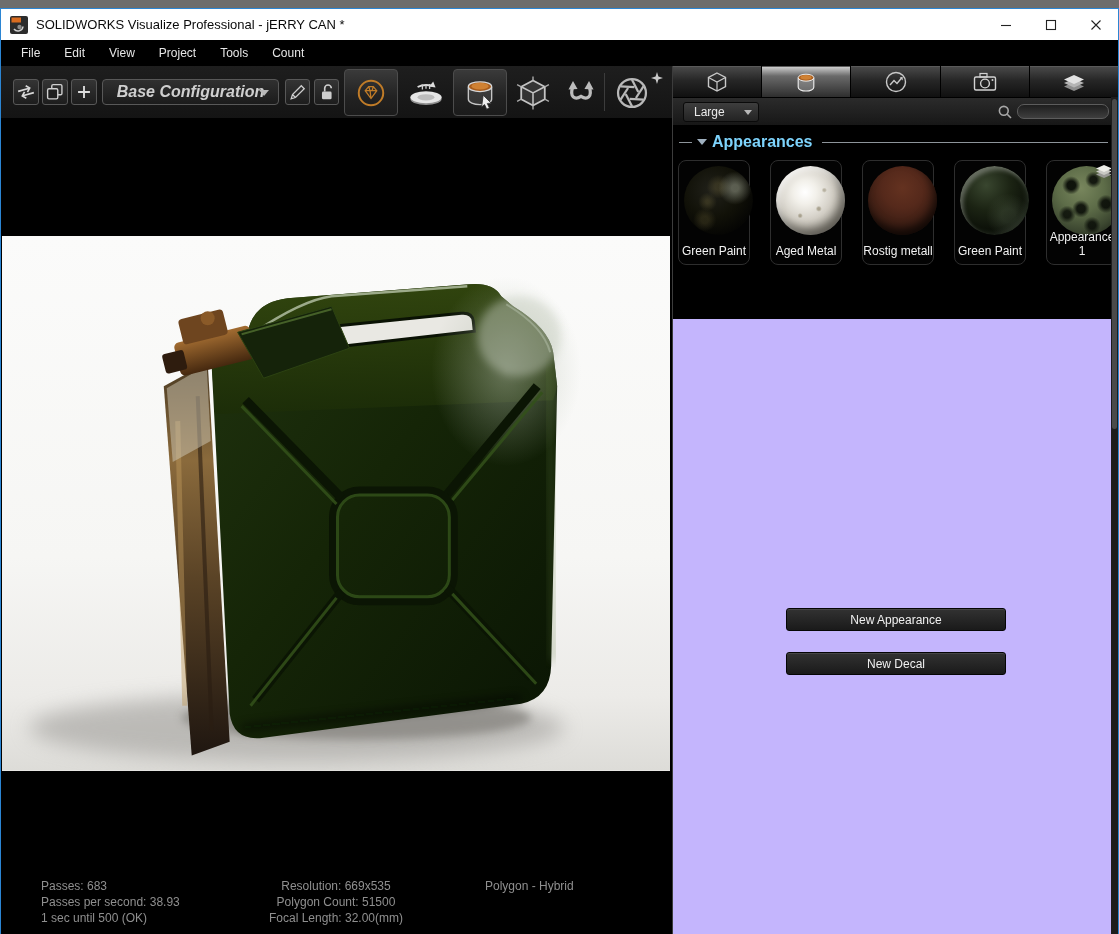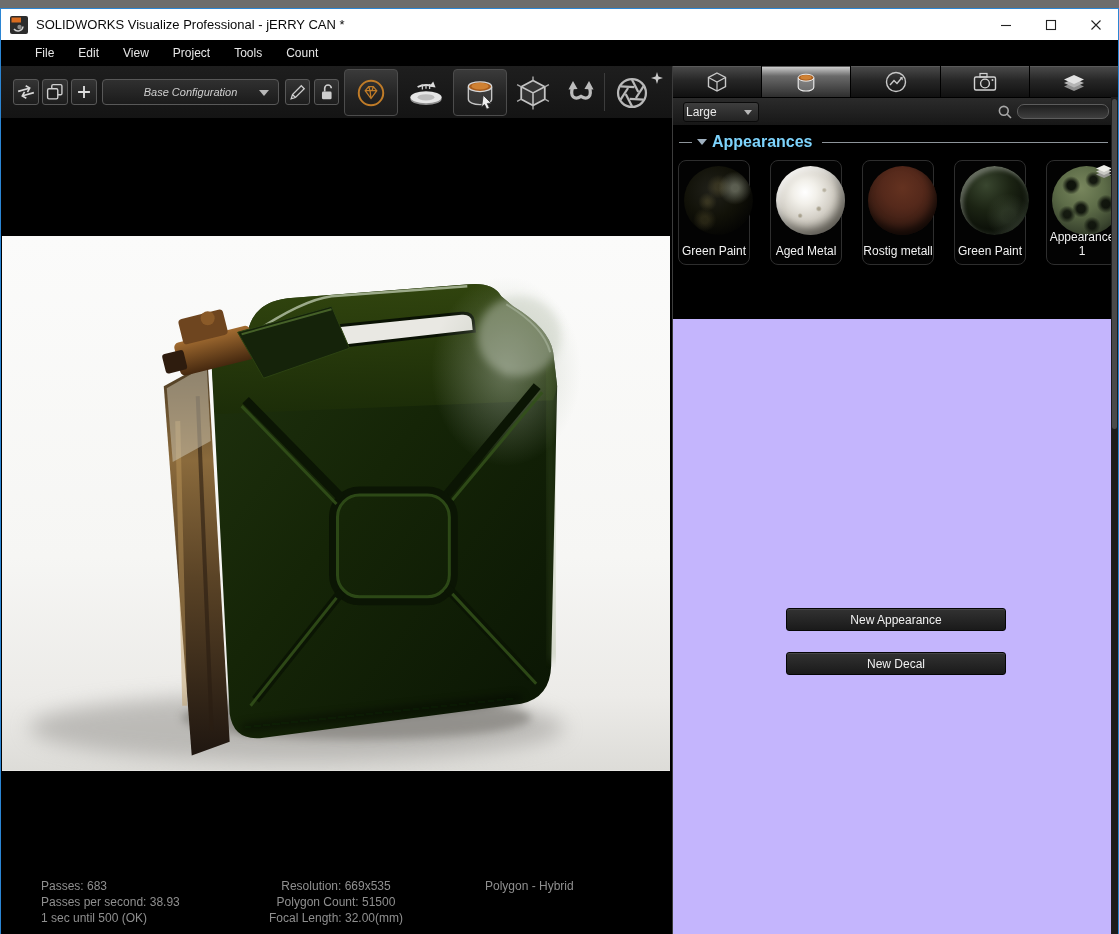--- a/index.html
+++ b/index.html
@@ -11,50 +11,50 @@
     margin-top:8px;
     -webkit-font-smoothing:antialiased;
   }
   
   .titlebar { position:absolute; top:0; left:0; right:0; height:31px; background:#ffffff; display:flex; align-items:center; }
   .app-icon { margin-left:9px; width:18px; height:18px; flex:0 0 auto; }
   .title-text { margin-left:8px; font-size:13px; color:#0a0a0a; white-space:nowrap; }
   .win-controls { margin-left:auto; display:flex; height:100%; }
   .win-btn { width:45px; height:100%; display:flex; align-items:center; justify-content:center; }
   
-  .menubar { position:absolute; top:31px; left:0; right:0; height:26px; background:#000; display:flex; align-items:flex-start; padding-left:22px; }
+  .menubar { position:absolute; top:31px; left:0; right:0; height:26px; background:#000; display:flex; align-items:flex-start; padding-left:8px; }
   .menu-item { color:#e6e6e6; font-size:12px; padding:0 12px; line-height:26px; }
   
   .content { position:absolute; top:57px; left:0; right:0; bottom:0; }
   .left-col { position:absolute; left:0; top:0; width:671px; height:100%; background:#000; }
   
   .toolbar { position:absolute; top:0; left:0; width:100%; height:52px; background:linear-gradient(#1e1e1e,#141414); }
   .tb-btn { position:absolute; top:13px; width:26px; height:26px; background:linear-gradient(#343434,#1d1d1d); border:1px solid #585858; border-radius:3px; display:flex; align-items:center; justify-content:center; }
   .tb-dd { position:absolute; top:13px; left:101px; width:177px; height:26px; background:linear-gradient(#303030,#1b1b1b); border:1px solid #585858; border-radius:4px; display:flex; align-items:center; justify-content:center; }
-  .tb-dd-label { font-style:italic; color:#cfcfcf; font-size:11px; }
+  .tb-dd-label { font-style:italic; color:#cfcfcf; font-size:16px;font-weight:bold; }
   .caret { width:0; height:0; border-left:5px solid transparent; border-right:5px solid transparent; border-top:6px solid #b8b8b8; }
   .tb-dd .caret { position:absolute; right:9px; top:10px; }
   .tb-big { position:absolute; top:3px; width:54px; height:47px; background:linear-gradient(#3a3a3a,#222 60%,#1b1b1b); border:1px solid #4c4c4c; border-radius:4px; display:flex; align-items:center; justify-content:center; }
   .tb-flat { position:absolute; top:3px; height:47px; display:flex; align-items:center; justify-content:center; }
   .tb-sep { position:absolute; left:603px; top:7px; width:1px; height:38px; background:#3c3c3c; }
   .tb-pin { position:absolute; right:9px; top:4px; }
   
   .render-area { position:absolute; top:170px; left:1px; width:668px; height:535px; background:#f8f8f6; }
   .status-block { position:absolute; color:#8f8f8f; font-size:12px; line-height:16px; white-space:nowrap; }
   .status-left { left:40px; top:812px; }
   .status-mid { left:225px; top:812px; width:220px; text-align:center; }
   .status-right { left:484px; top:812px; }
   
   .right-panel { position:absolute; left:671px; top:0; right:0; height:100%; background:#000; border-left:1px solid #3c3c3c; }
   .tabs { position:absolute; top:0; left:0; right:0; height:31px; display:flex; background:#000; }
   .tab { flex:1; margin-right:1px; background:linear-gradient(#484848,#262626 45%,#101010); border-top:1px solid #5a5a5a; display:flex; align-items:center; justify-content:center; }
   .tab:last-child { margin-right:0; }
   .tab.selected { background:linear-gradient(#cccccc,#6a6a6a 30%,#2e2e2e 100%); }
   .panel-controls { position:absolute; top:31px; left:0; right:0; height:28px; background:linear-gradient(#2b2b2b,#171717); border-top:1px solid #000; display:flex; align-items:center; }
-  .size-dd { margin-left:10px; width:76px; height:20px; background:linear-gradient(#3e3e3e,#232323); border:1px solid #0a0a0a; border-radius:3px; color:#eaeaea; font-size:12px; display:flex; align-items:center; padding:0 2px; position:relative; }
+  .size-dd { margin-left:10px; width:76px; height:20px; background:linear-gradient(#3e3e3e,#232323); border:1px solid #0a0a0a; border-radius:3px; color:#eaeaea; font-size:12px; display:flex; align-items:center; padding:0 10px; position:relative; }
   .size-dd .caret { position:absolute; right:6px; top:7px; border-top-width:5px; border-left-width:4px; border-right-width:4px; }
   .search-wrap { margin-left:auto; display:flex; align-items:center; margin-right:9px; }
   .search-input { width:92px; height:15px; margin-left:4px; background:linear-gradient(#1e1e1e,#3e3e3e); border:1px solid #5c5c5c; border-radius:7px; color:#ddd; font-size:11px; padding:0 6px; outline:none; }
   .appearances { position:absolute; top:59px; left:0; right:0; height:193px; background:#000; }
   .section-header { display:flex; align-items:center; padding:8px 10px 0 6px; }
   .hdr-dash { width:13px; height:1px; background:#8d949a; }
   .hdr-tri { width:0; height:0; border-left:5px solid transparent; border-right:5px solid transparent; border-top:6px solid #9fb0bf; margin:0 5px; }
   .hdr-text { color:#7dd3fc; font-size:16px; font-weight:bold; }
   .hdr-line { flex:1; height:1px; background:#8d949a; margin-left:9px; }
   .thumbs { display:flex; gap:20px; padding:9px 0 0 5px; }

